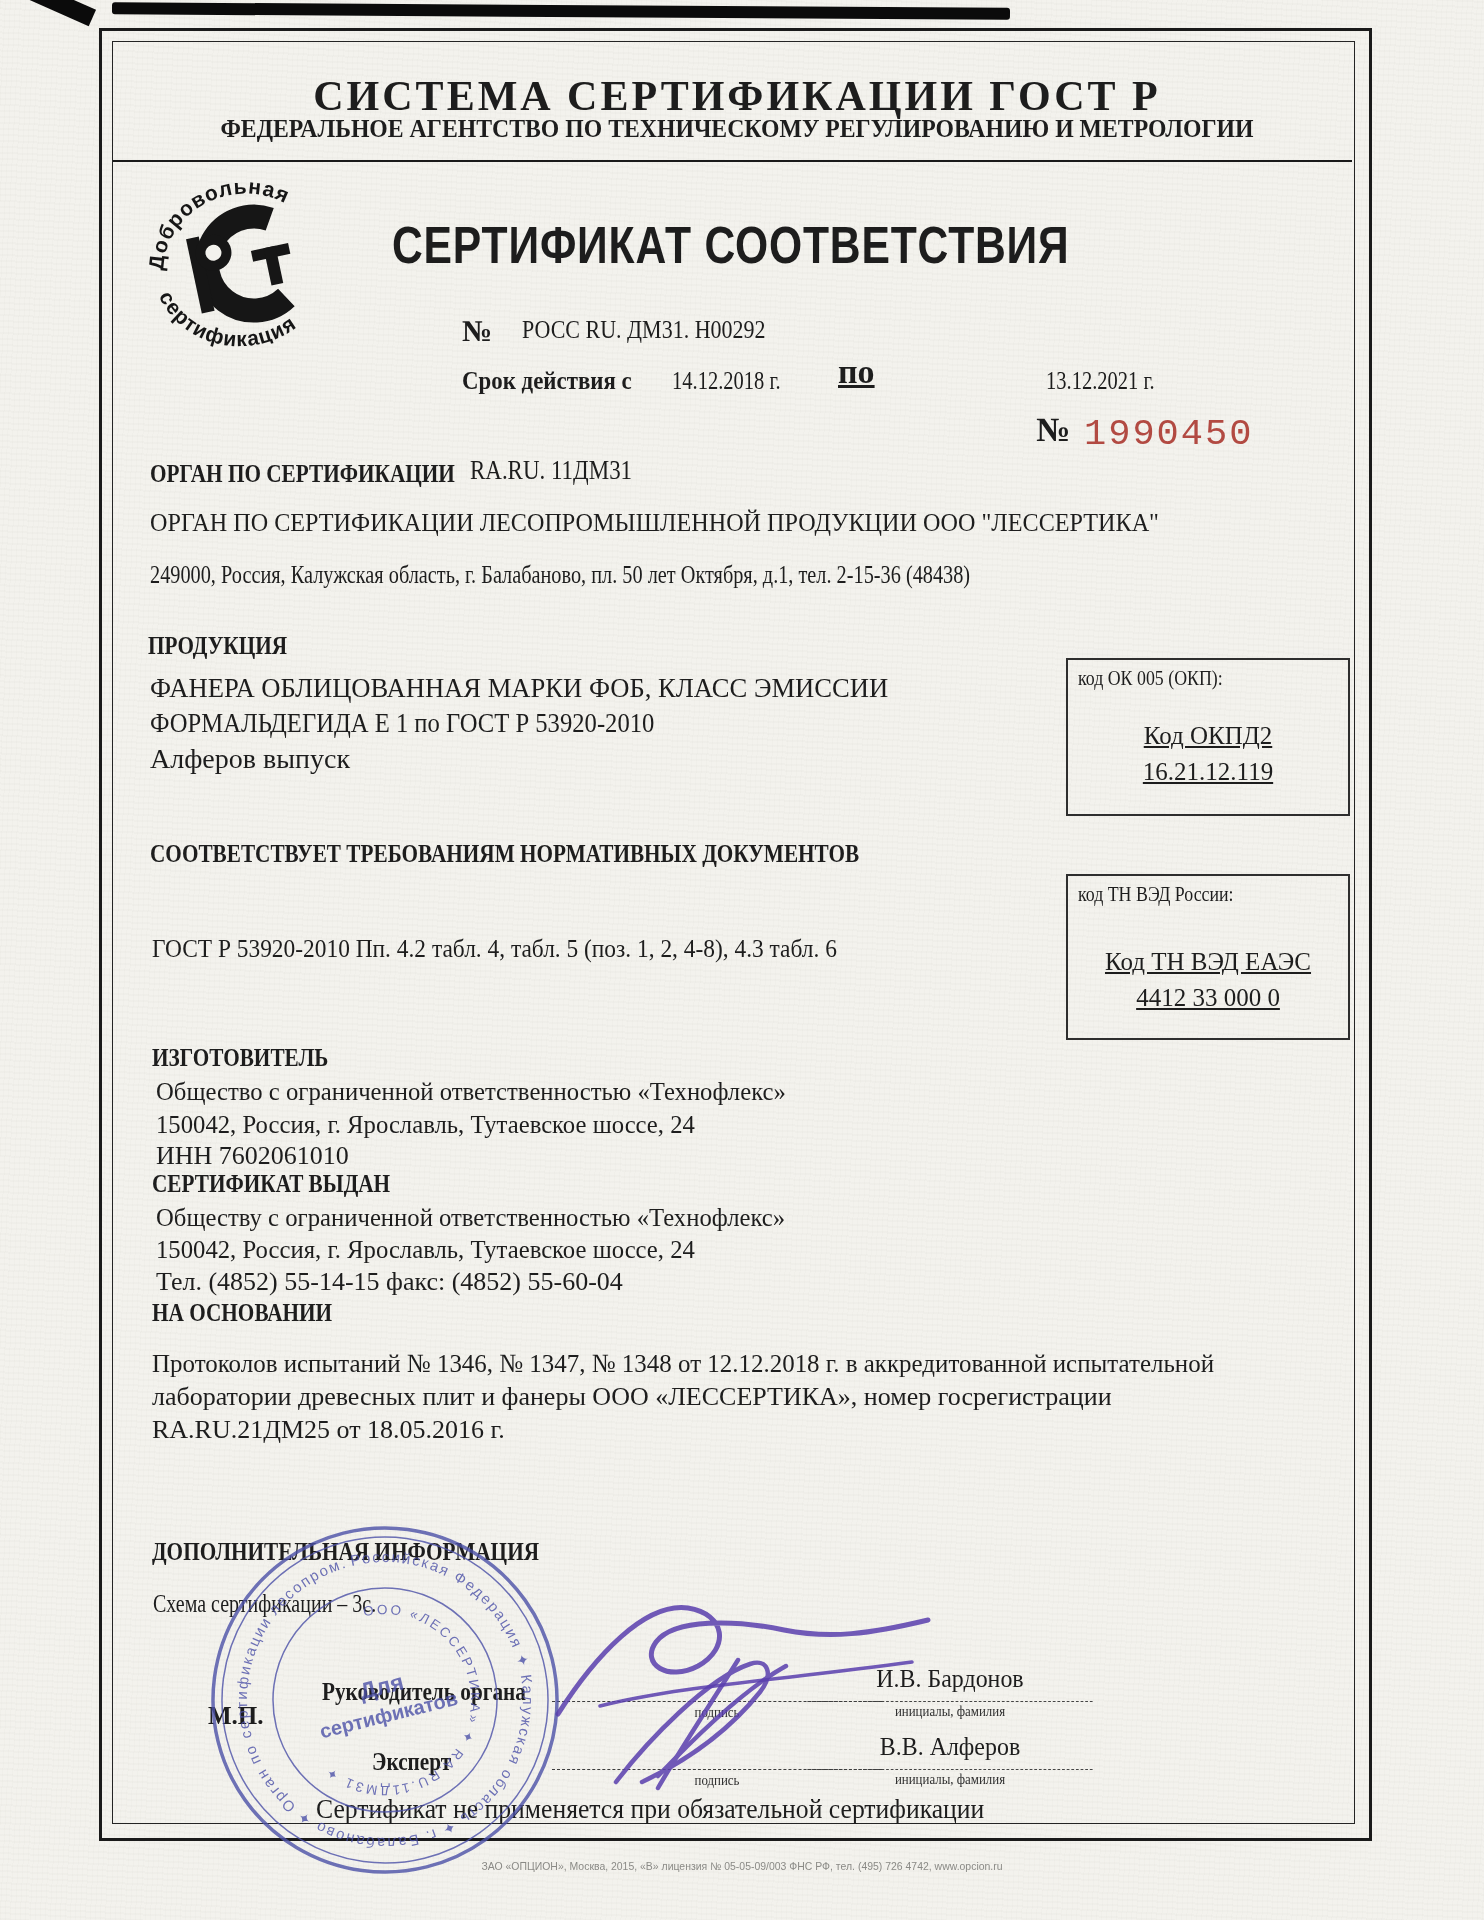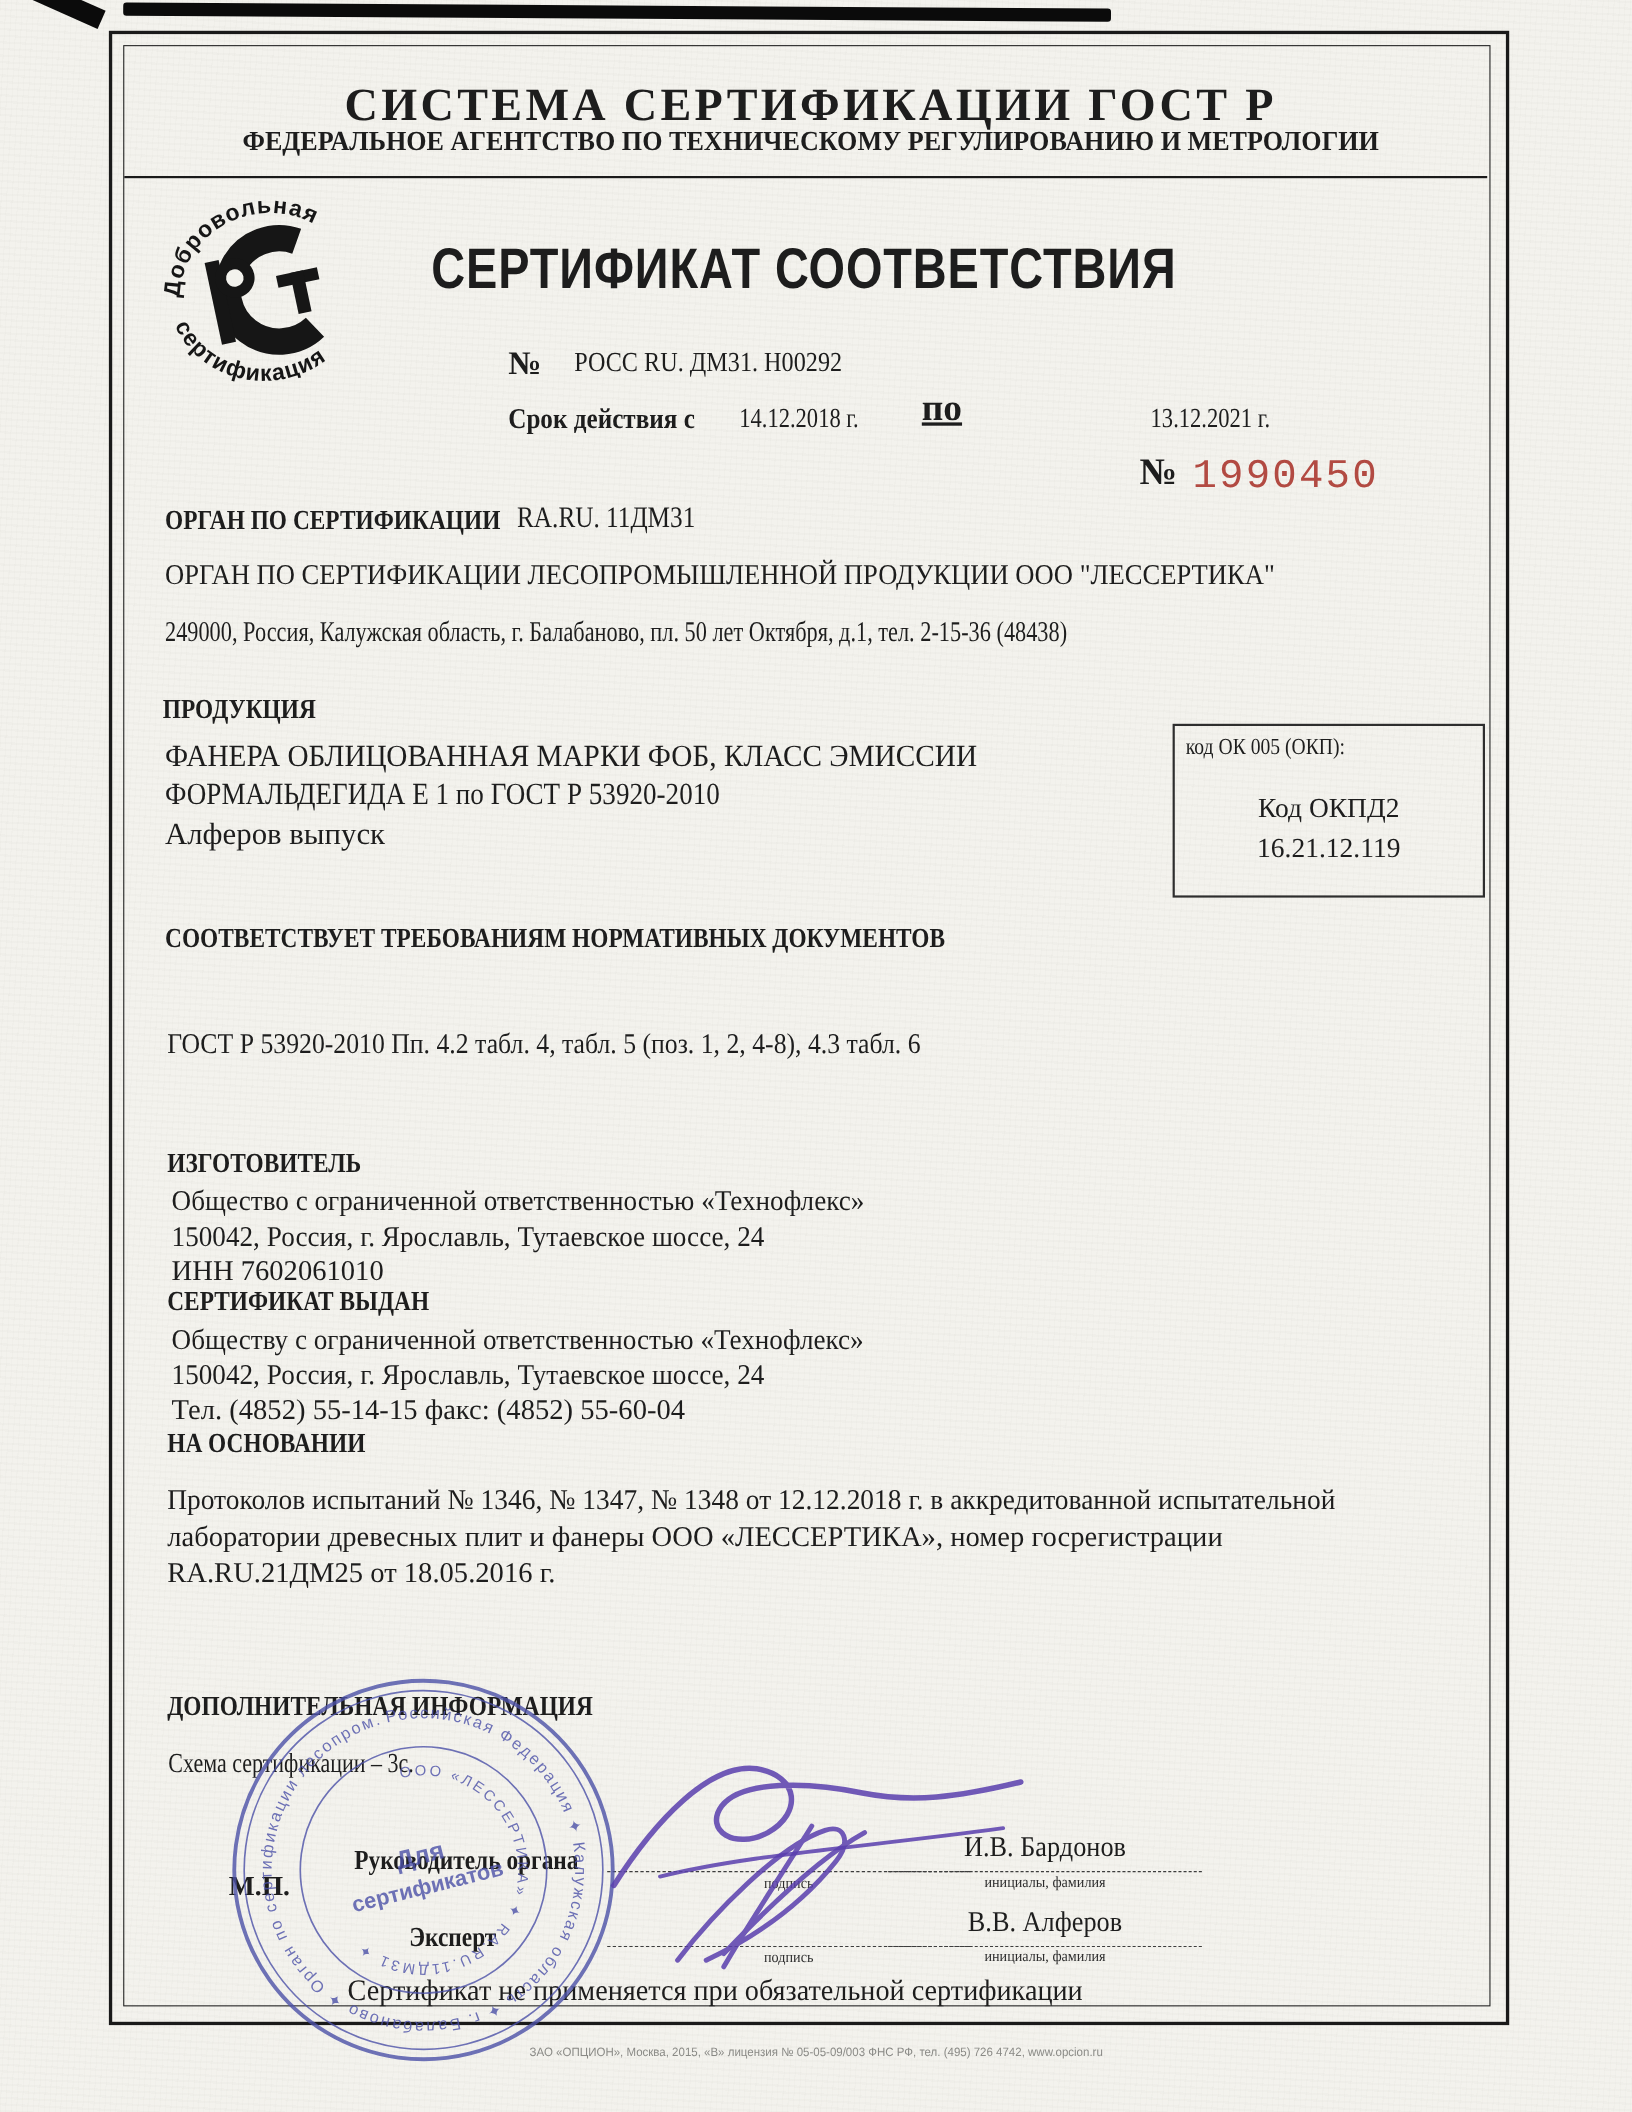--- a/index.html
+++ b/index.html
@@ -13,21 +13,21 @@
     font-family:"Liberation Serif","DejaVu Serif",serif;color:#1d1d1d;
   }
   .t{position:absolute;white-space:nowrap;transform-origin:left top;line-height:1.15;}
   .b{font-weight:bold;}
   .ctr{left:100px;width:1274px;text-align:center;transform-origin:center top;}
   .frame{position:absolute;border:3.5px solid #1a1a1a;}
   .frame2{position:absolute;border:1.5px solid #242424;}
   .hr{position:absolute;border-top:2.5px solid #1a1a1a;height:0;}
   .codebox{position:absolute;border:2px solid #2e2e2e;}
   .codebox .cap{position:absolute;left:10px;top:6px;font-size:21px;transform:scaleX(.85);transform-origin:left top;white-space:nowrap;}
-  .codebox .nm,.codebox .vl{position:absolute;left:0;width:100%;text-align:center;font-size:25px;white-space:nowrap;}
+  .codebox .nm,.codebox .vl{position:absolute;left:0;width:100%;text-align:center;font-size:25px;white-space:nowrap;text-decoration:underline;}
   .dash{position:absolute;border-top:1.5px dashed #3d3d3d;height:0;}
   .cap-s{position:absolute;font-size:14px;color:#2e2e2e;text-align:center;transform:scaleX(.92);transform-origin:center top;}
   .nameblk{position:absolute;text-align:center;font-size:26px;border-bottom:1.5px dashed #3d3d3d;transform-origin:center top;}
   .artifact{position:absolute;background:#0b0b0b;}
 </style>
 </head>
 <body>
 
 <div class="page">
 
@@ -87,20 +87,25 @@
 
   <div class="codebox" style="left:1066px;top:658px;width:280px;height:154px;">
     <div class="cap">код ОК 005 (ОКП):</div>
     <div class="nm" style="top:62px;">Код ОКПД2</div>
     <div class="vl" style="top:98px;">16.21.12.119</div>
   </div>
 
   <div class="t b" style="left:150px;top:840px;font-size:25px;transform:scaleX(.85);">СООТВЕТСТВУЕТ ТРЕБОВАНИЯМ НОРМАТИВНЫХ ДОКУМЕНТОВ</div>
   <div class="t" style="left:152px;top:934px;font-size:26px;transform:scaleX(.9);">ГОСТ Р 53920-2010 Пп. 4.2 табл. 4, табл. 5 (поз. 1, 2, 4-8), 4.3 табл. 6</div>
 
+  <div class="codebox" style="left:1066px;top:874px;width:280px;height:162px;">
+    <div class="cap">код ТН ВЭД России:</div>
+    <div class="nm" style="top:72px;">Код ТН ВЭД ЕАЭС</div>
+    <div class="vl" style="top:108px;">4412 33 000 0</div>
+  </div>
 
   <div class="t b" style="left:152px;top:1044px;font-size:25px;transform:scaleX(.85);">ИЗГОТОВИТЕЛЬ</div>
   <div class="t" style="left:156px;top:1077px;font-size:26px;transform:scaleX(.95);">Общество  с ограниченной ответственностью «Технофлекс»</div>
   <div class="t" style="left:156px;top:1110px;font-size:26px;transform:scaleX(.95);">150042, Россия, г. Ярославль, Тутаевское шоссе, 24</div>
   <div class="t" style="left:156px;top:1141px;font-size:26px;">ИНН 7602061010</div>
 
   <div class="t b" style="left:152px;top:1170px;font-size:25px;transform:scaleX(.85);">СЕРТИФИКАТ ВЫДАН</div>
   <div class="t" style="left:156px;top:1203px;font-size:26px;transform:scaleX(.95);">Обществу  с ограниченной ответственностью «Технофлекс»</div>
   <div class="t" style="left:156px;top:1235px;font-size:26px;transform:scaleX(.95);">150042, Россия, г. Ярославль, Тутаевское шоссе, 24</div>
   <div class="t" style="left:156px;top:1267px;font-size:26px;font-family:Liberation Serif, serif;">Тел. (4852) 55-14-15   факс: (4852) 55-60-04</div>

